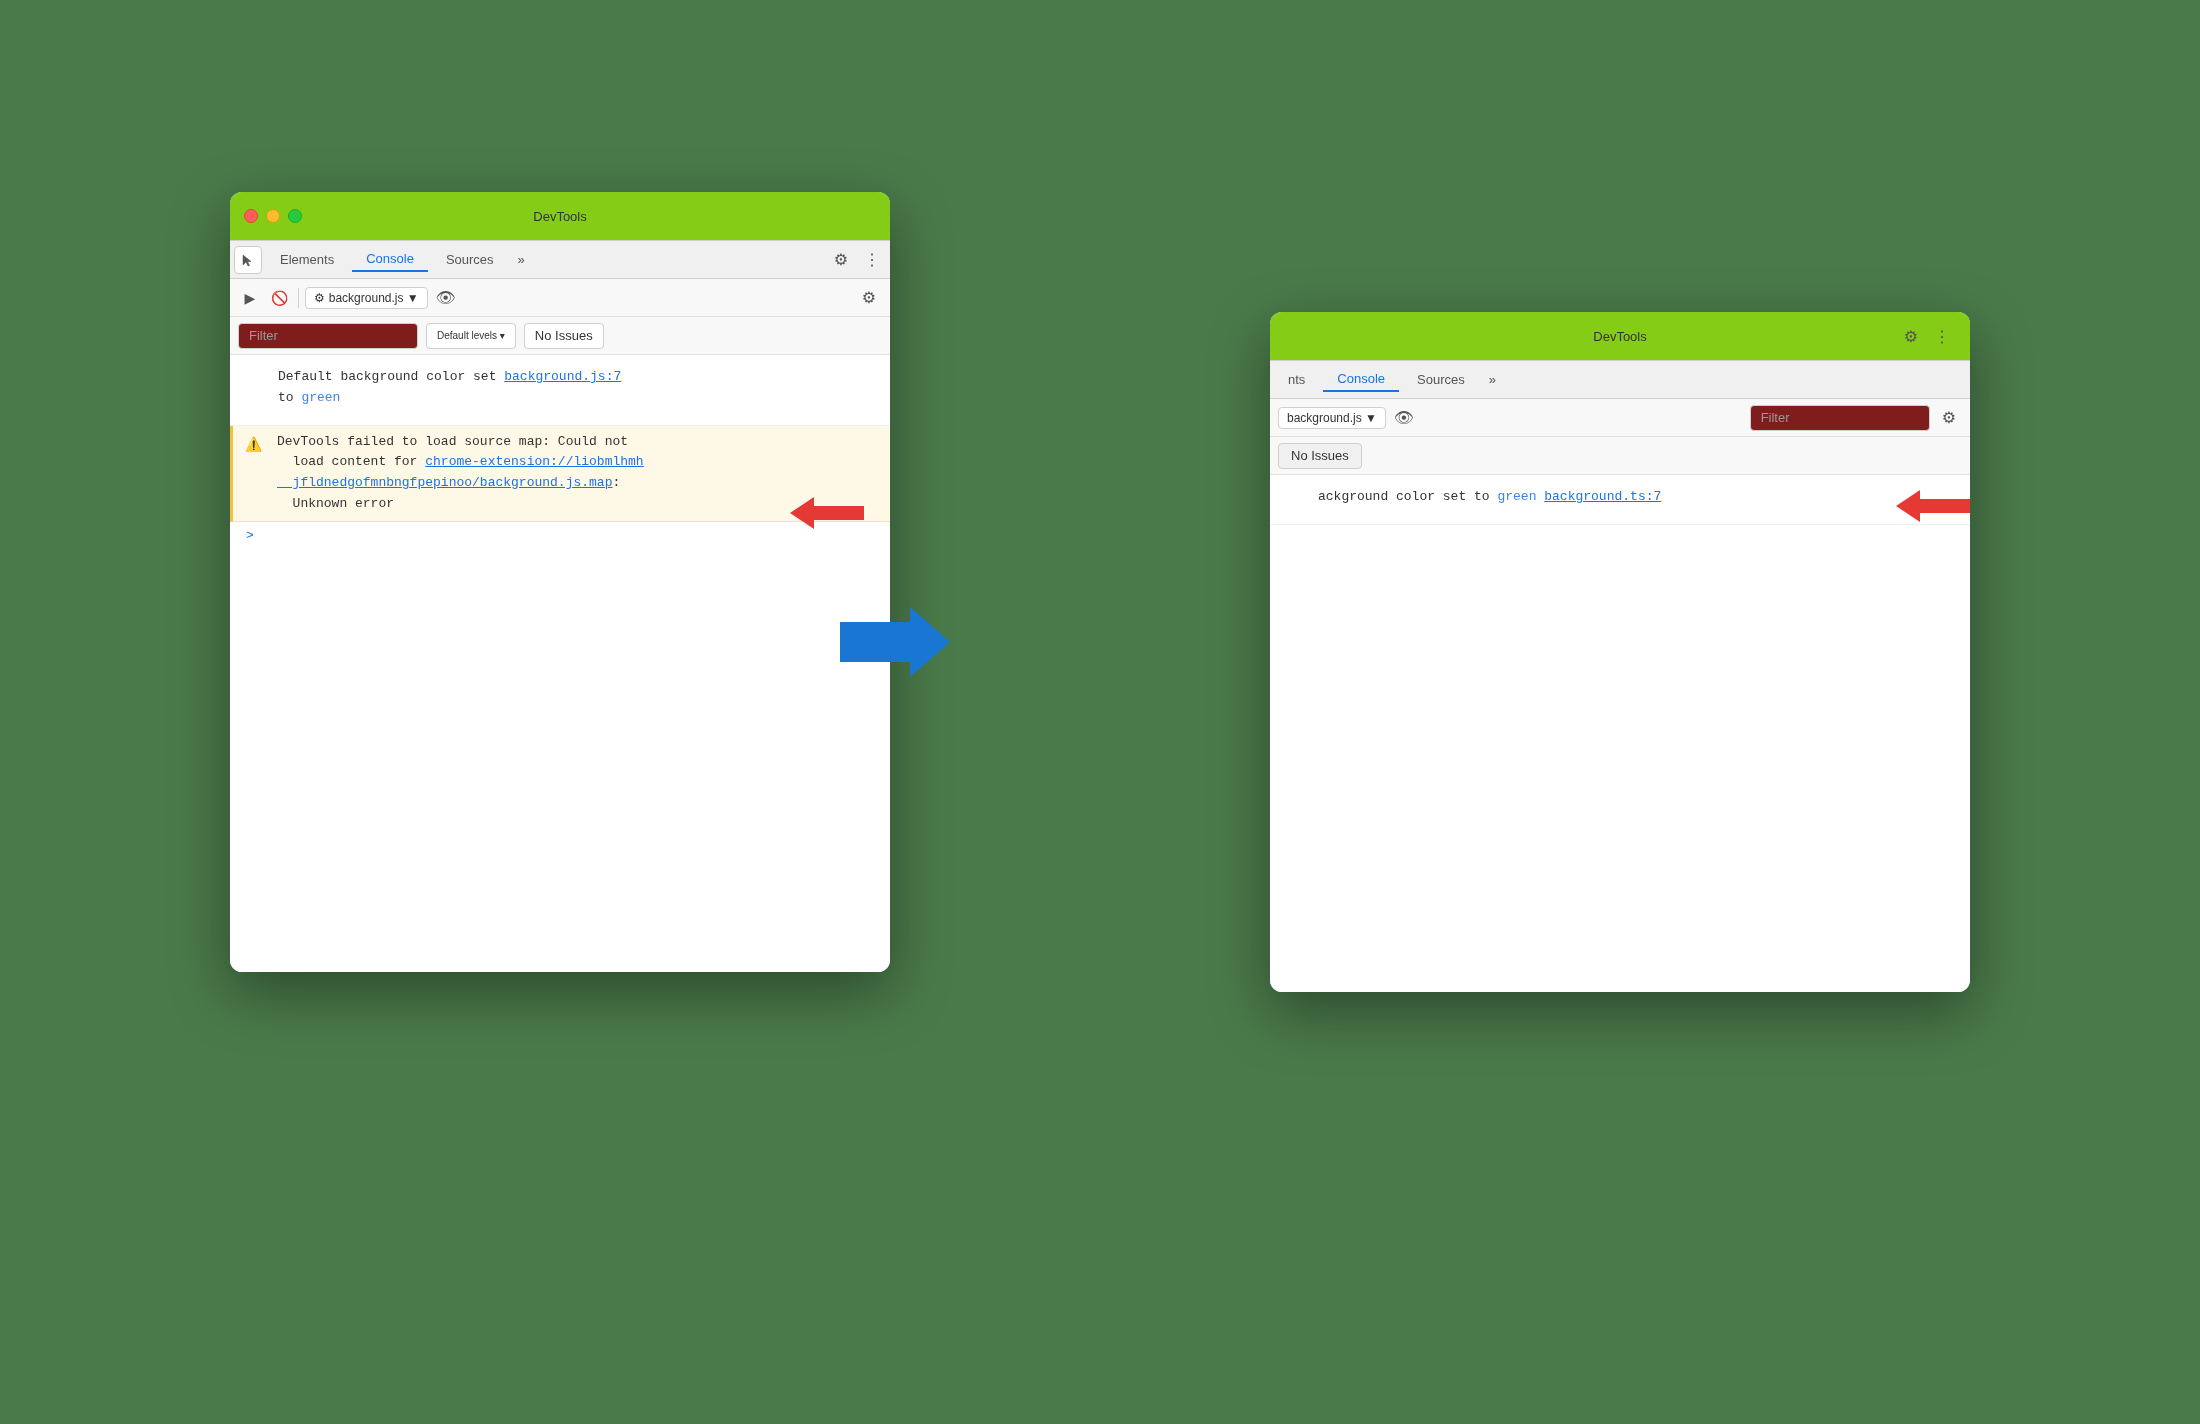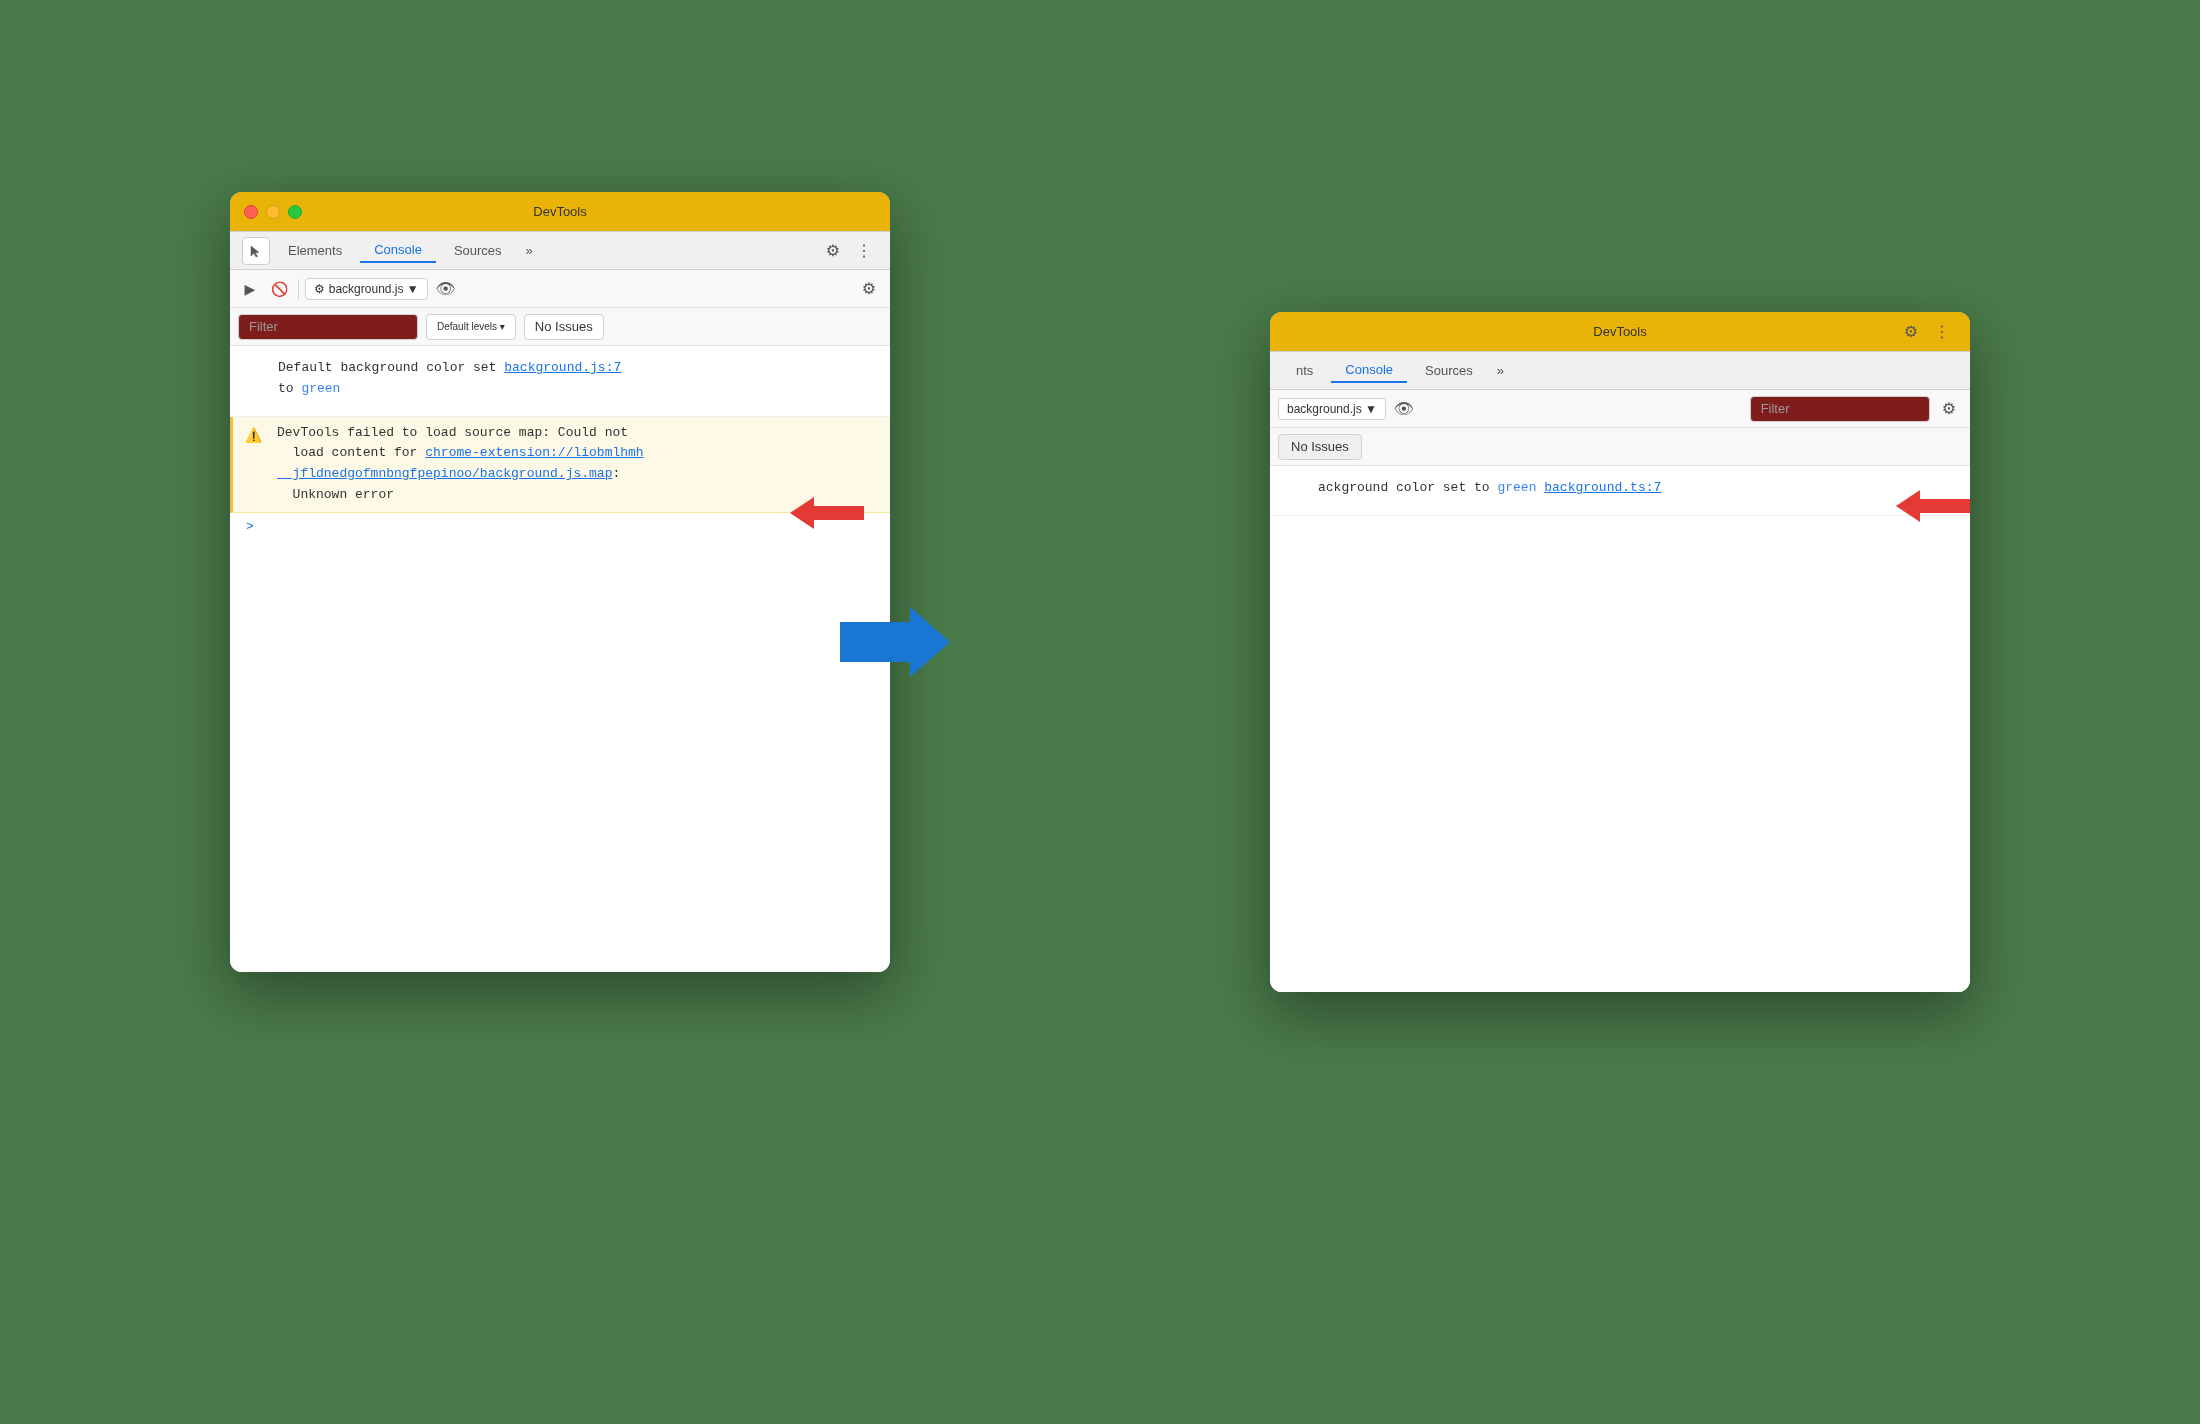--- a/index.html
+++ b/index.html
@@ -47,22 +47,22 @@
     .devtools-window.right {
       width: 700px;
       height: 680px;
       right: 80px;
       top: 200px;
       z-index: 1;
     }
 
     
     .title-bar {
-      background: #eab308;
-      height: 40px;
+      background: #84cc16;
+      height: 49px;
       display: flex;
       align-items: center;
       padding: 12px 14px;
       border-bottom: 1px solid #d0d0d0;
       position: relative;
       flex-shrink: 0;
     }
 
     .traffic-lights {
       display: flex;
@@ -87,21 +87,21 @@
       font-weight: 500;
       color: #333;
     }
 
     
     .tab-bar {
       background: #f0f0f0;
       height: 38px;
       display: flex;
       align-items: center;
-      padding: 0 12px;
+      padding: 0 4px;
       border-bottom: 1px solid #d0d0d0;
       gap: 4px;
       flex-shrink: 0;
     }
 
     .tab-cursor-icon {
       width: 28px;
       height: 28px;
       display: flex;
       align-items: center;

